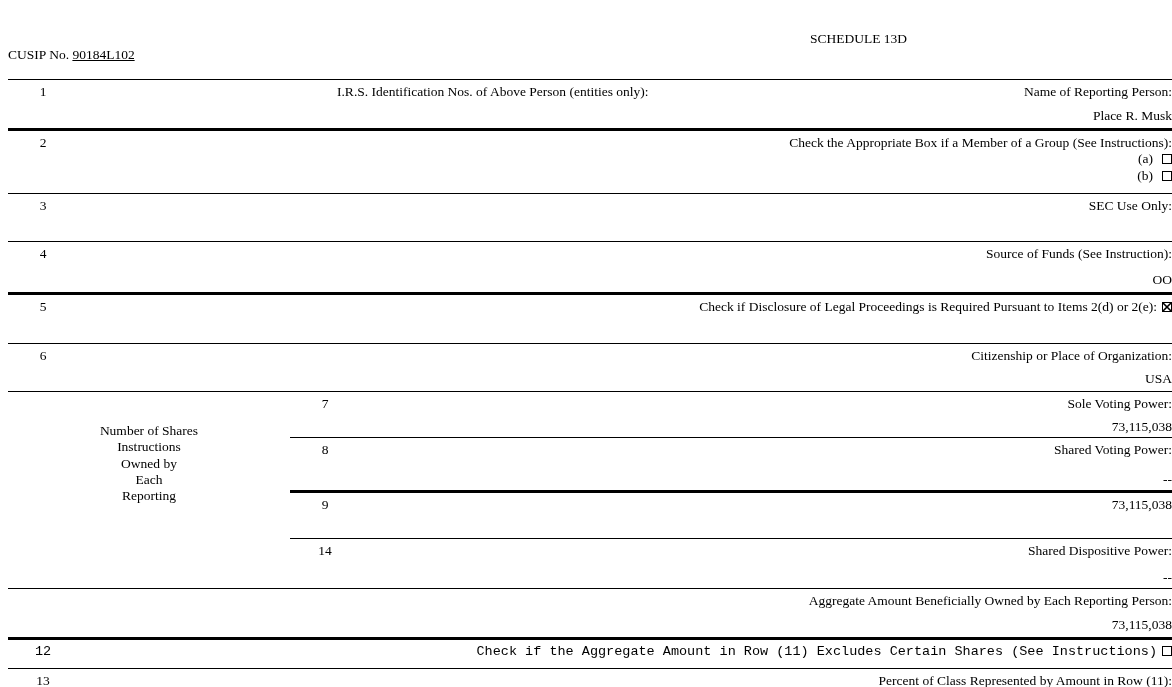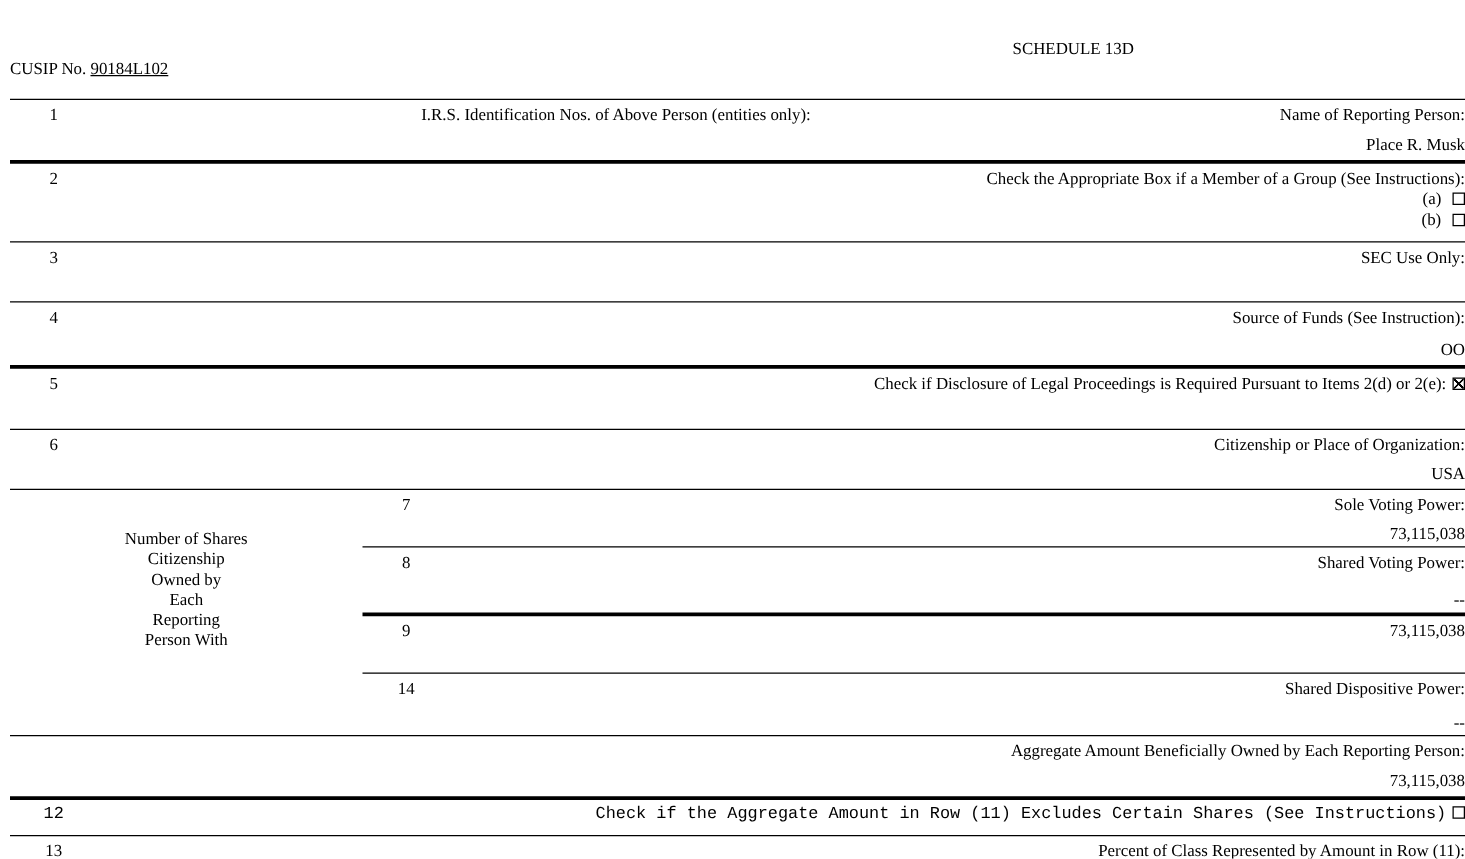--- a/index.html
+++ b/index.html
@@ -185,25 +185,24 @@
       <div class="num">6</div>
       <div class="fcontent">
         <div class="label-line">Citizenship or Place of Organization:</div>
         <div class="label-line">USA</div>
       </div>
     </div>
 
     <div class="section">
       <div class="shares-label">
         <div>Number of Shares</div>
-        <div>Citizenship</div>
+        <div>Instructions</div>
         <div>Owned by</div>
         <div>Each</div>
         <div>Reporting</div>
-        <div>Person With</div>
       </div>
       <div class="power-rows">
 
         <div class="irow h46">
           <div class="num">7</div>
           <div class="fcontent">
             <div class="label-line">Sole Voting Power:</div>
             <div class="label-line">73,115,038</div>
           </div>
         </div>

